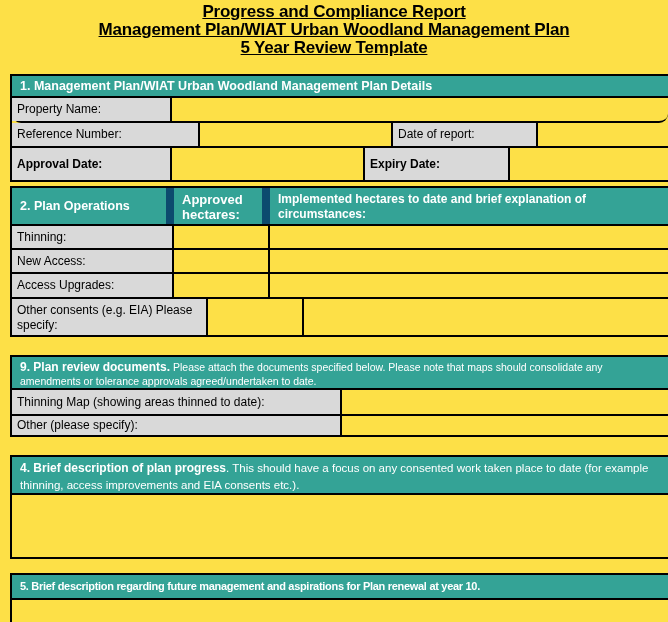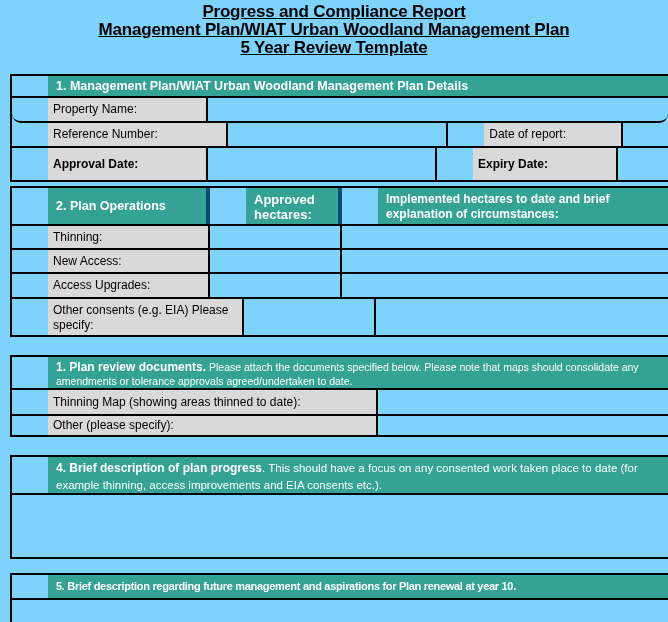--- a/index.html
+++ b/index.html
@@ -1,37 +1,37 @@
 <!DOCTYPE html>
 <html><head>
 <meta charset="utf-8">
 <style>
   * { margin:0; padding:0; box-sizing:border-box; }
   html,body { width:668px; height:622px; overflow:hidden; background:#ffffff;
               font-family:"Liberation Sans", sans-serif; color:#000; }
-  .page { position:relative; width:668px; height:622px; background:#7dd3fc; }
+  .page { position:relative; width:668px; height:622px; background:#fde047; }
 
   .titles { position:absolute; top:3px; left:0; width:668px; text-align:center; }
   .title-line { font-size:17px; font-weight:bold; text-decoration:underline;
                 line-height:18px; letter-spacing:-0.2px; }
 
   .tbl { position:absolute; left:10px; width:658px;
          border:2px solid #000; border-right:none; }
   .row { display:flex; border-bottom:2px solid #000; }
   .row.last { border-bottom:none; }
   .cell { border-right:2px solid #000; display:flex; align-items:center;
-          padding:0 4px 0 5px; font-size:12px; line-height:13px; overflow:hidden;margin-left:36px; }
+          padding:0 4px 0 5px; font-size:12px; line-height:13px; overflow:hidden; }
   .cell.nb { border-right:none; }
   .cell.flex1 { flex:1; }
   .gray { background:#D9D9D9; }
   .teal { background:#34A396; color:#fff; }
   .teal-head { font-weight:bold; font-size:12.5px; padding:0 6px 0 8px;
                display:flex; align-items:center; }
   .teal-head.top { align-items:flex-start; padding-top:4px; }
-  .whitesep { border-right:4px solid #0c4a6e; }
+  .whitesep { border-right:8px solid #0c4a6e; }
   .topalign { align-items:flex-start; padding-top:4px; }
   .wraphead { display:block; padding:3px 8px 0 8px; }
 </style>
 </head>
 <body>
 
 <div class="page">
 
   <div class="titles">
     <div class="title-line">Progress and Compliance Report</div>
@@ -85,21 +85,21 @@
     <div class="row last" style="height:36px;">
       <div class="cell gray topalign" style="width:196px; line-height:15px;">Other consents (e.g. EIA) Please specify:</div>
       <div class="cell" style="width:96px;"></div>
       <div class="cell nb flex1"></div>
     </div>
   </div>
 
   <div class="tbl" style="top:355px;">
     <div class="row" style="height:33px;">
       <div class="cell nb flex1 teal wraphead" style="font-size:10.5px; line-height:14px;">
-        <span style="font-weight:bold; font-size:12px;">1. Plan review documents.</span><span> Please attach the documents specified below. Please note that maps should consolidate any amendments or tolerance approvals agreed/undertaken to date.</span>
+        <span style="font-weight:bold; font-size:12px;">9. Plan review documents.</span><span> Please attach the documents specified below. Please note that maps should consolidate any amendments or tolerance approvals agreed/undertaken to date.</span>
       </div>
     </div>
     <div class="row" style="height:26px;">
       <div class="cell gray" style="width:330px;">Thinning Map (showing areas thinned to date):</div>
       <div class="cell nb flex1"></div>
     </div>
     <div class="row last" style="height:19px;">
       <div class="cell gray" style="width:330px;">Other (please specify):</div>
       <div class="cell nb flex1"></div>
     </div>

